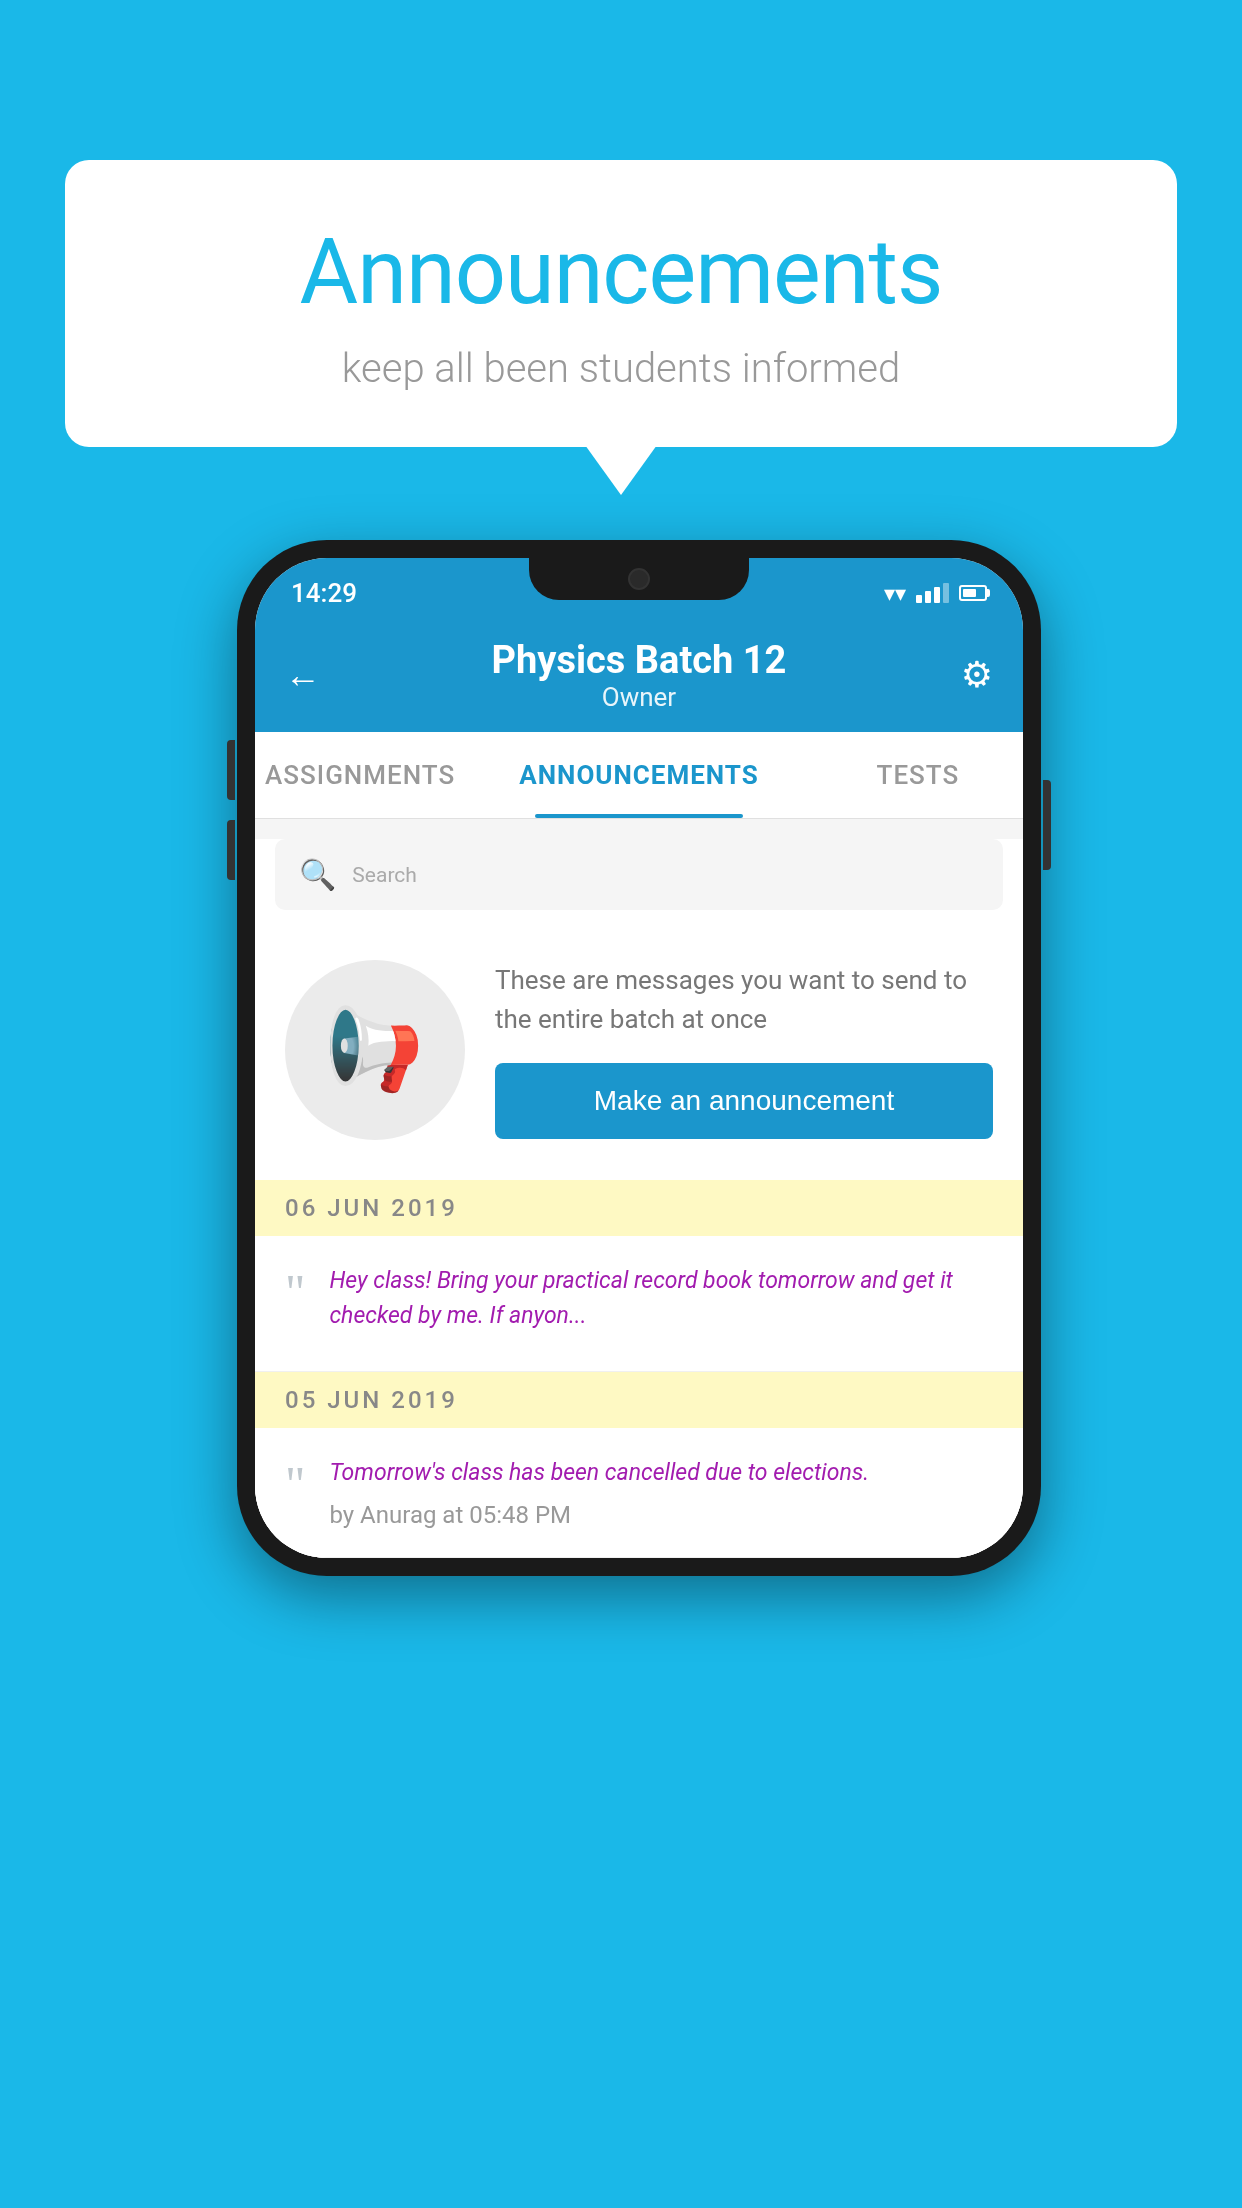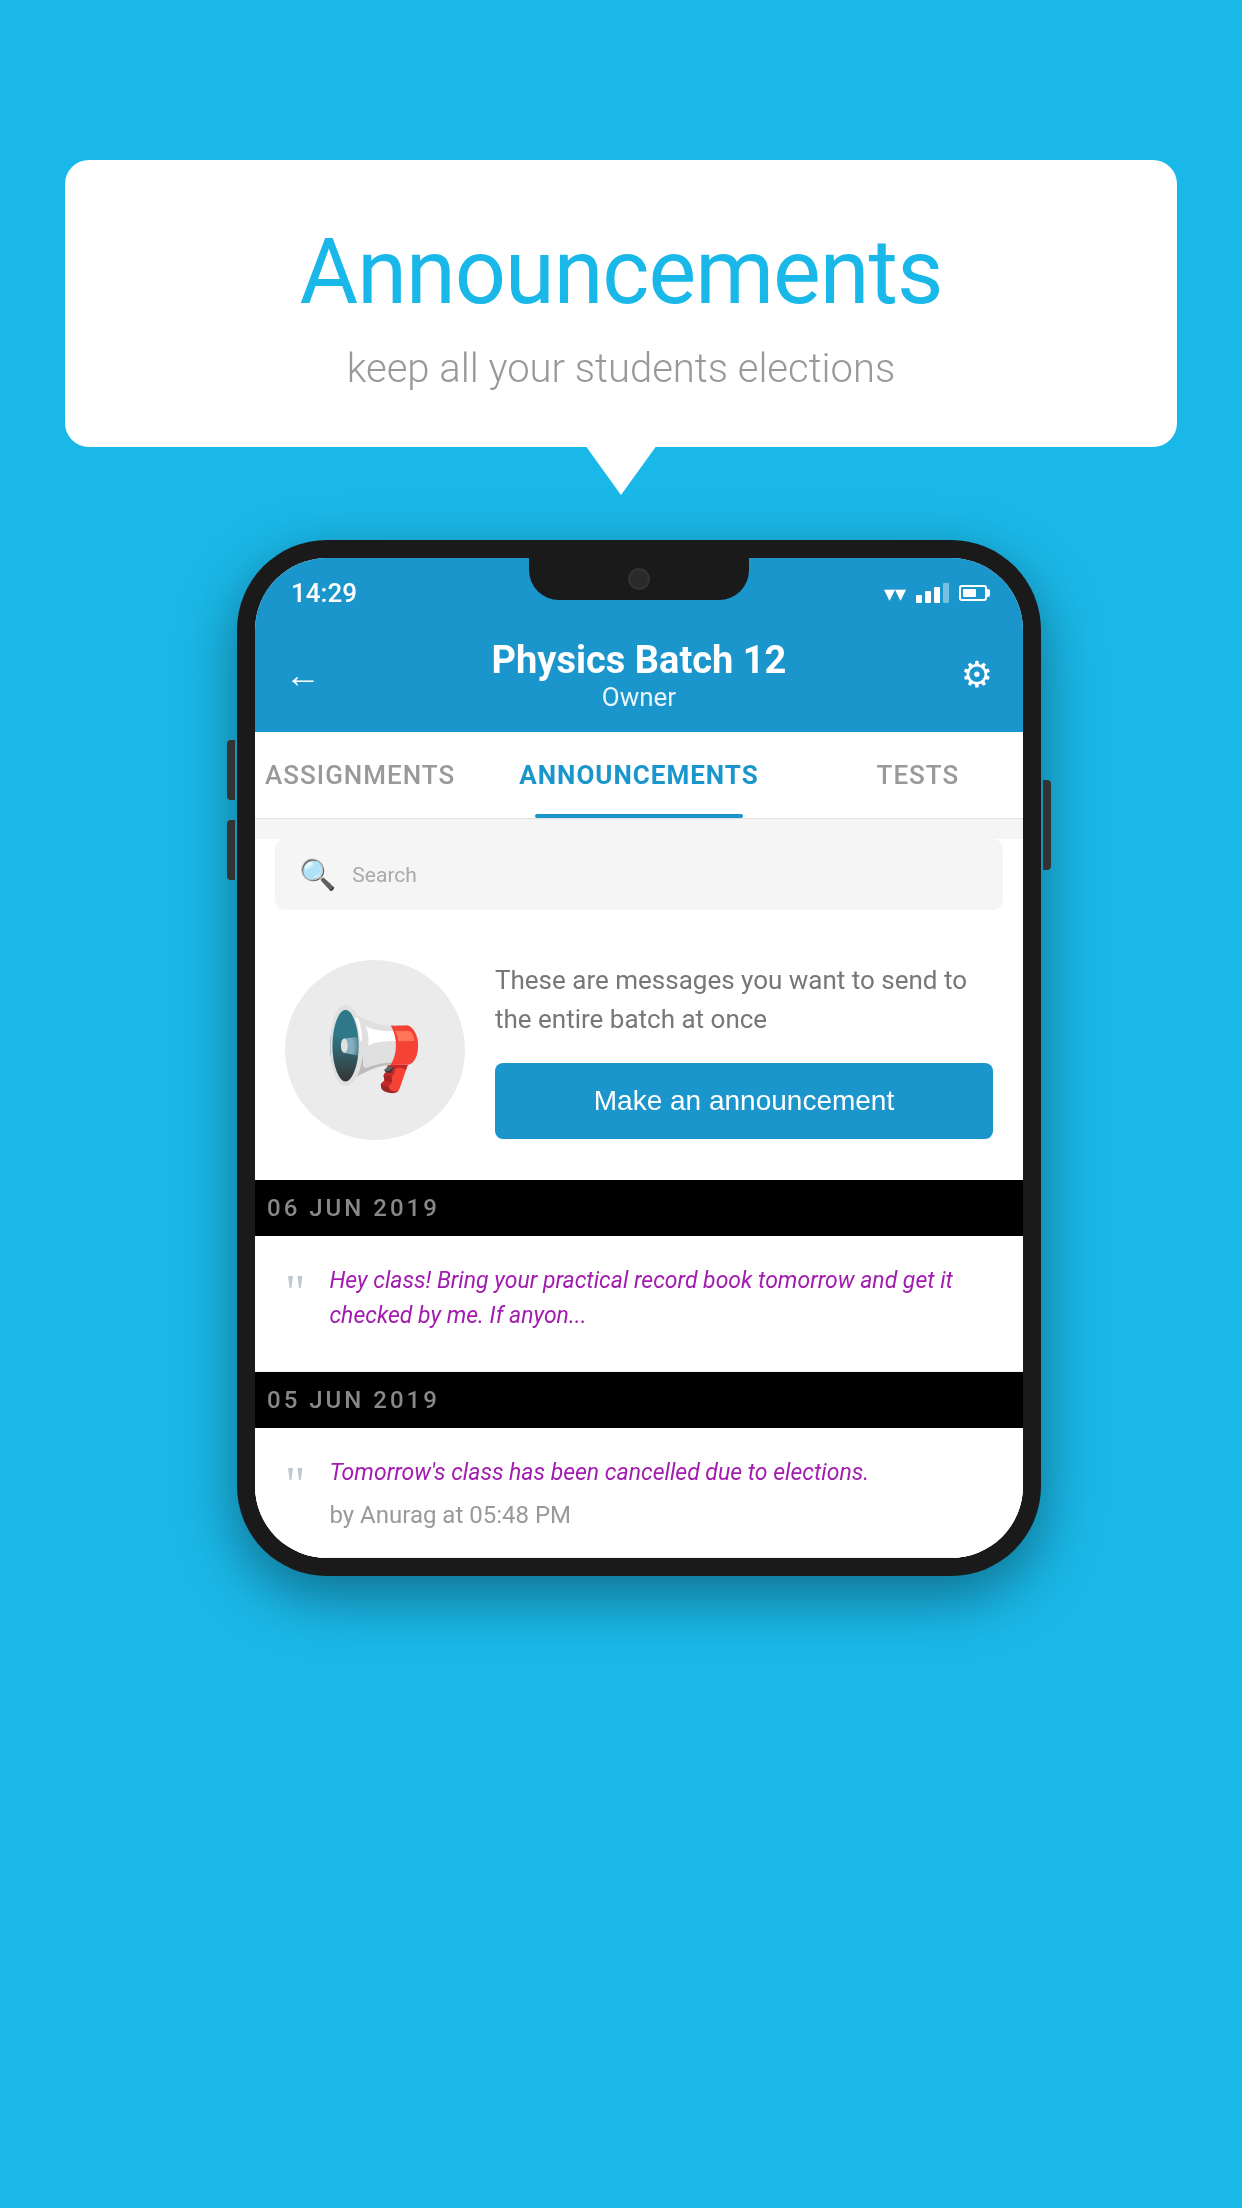--- a/index.html
+++ b/index.html
@@ -322,22 +322,22 @@
       border-radius: 8px;
       padding: 22px 14px;
       font-size: 28px;
       font-weight: 500;
       cursor: pointer;
       width: 100%;
     }
 
     
     .date-separator {
-      background: #000000;
-      padding: 14px 12px;
+      background: #fef9c3;
+      padding: 14px 30px;
       display: flex;
       align-items: center;
       gap: 10px;
     }
 
     .date-text {
       font-size: 24px;
       color: #888;
       font-weight: 500;
       letter-spacing: 3px;
@@ -409,21 +409,21 @@
       background: #333;
       border-radius: 0 4px 4px 0;
     }
   </style>
 </head>
 <body>
 
 <div class="speech-bubble-container">
   <div class="speech-bubble">
     <div class="bubble-title">Announcements</div>
-    <div class="bubble-subtitle">keep all your students elections</div>
+    <div class="bubble-subtitle">keep all been students informed</div>
   </div>
 </div>
 
 <div class="phone-container">
   <div class="phone-outer">
 
     <div class="phone-side-btn-left"></div>
     <div class="phone-side-btn-left2"></div>
     <div class="phone-side-btn-right"></div>
 

